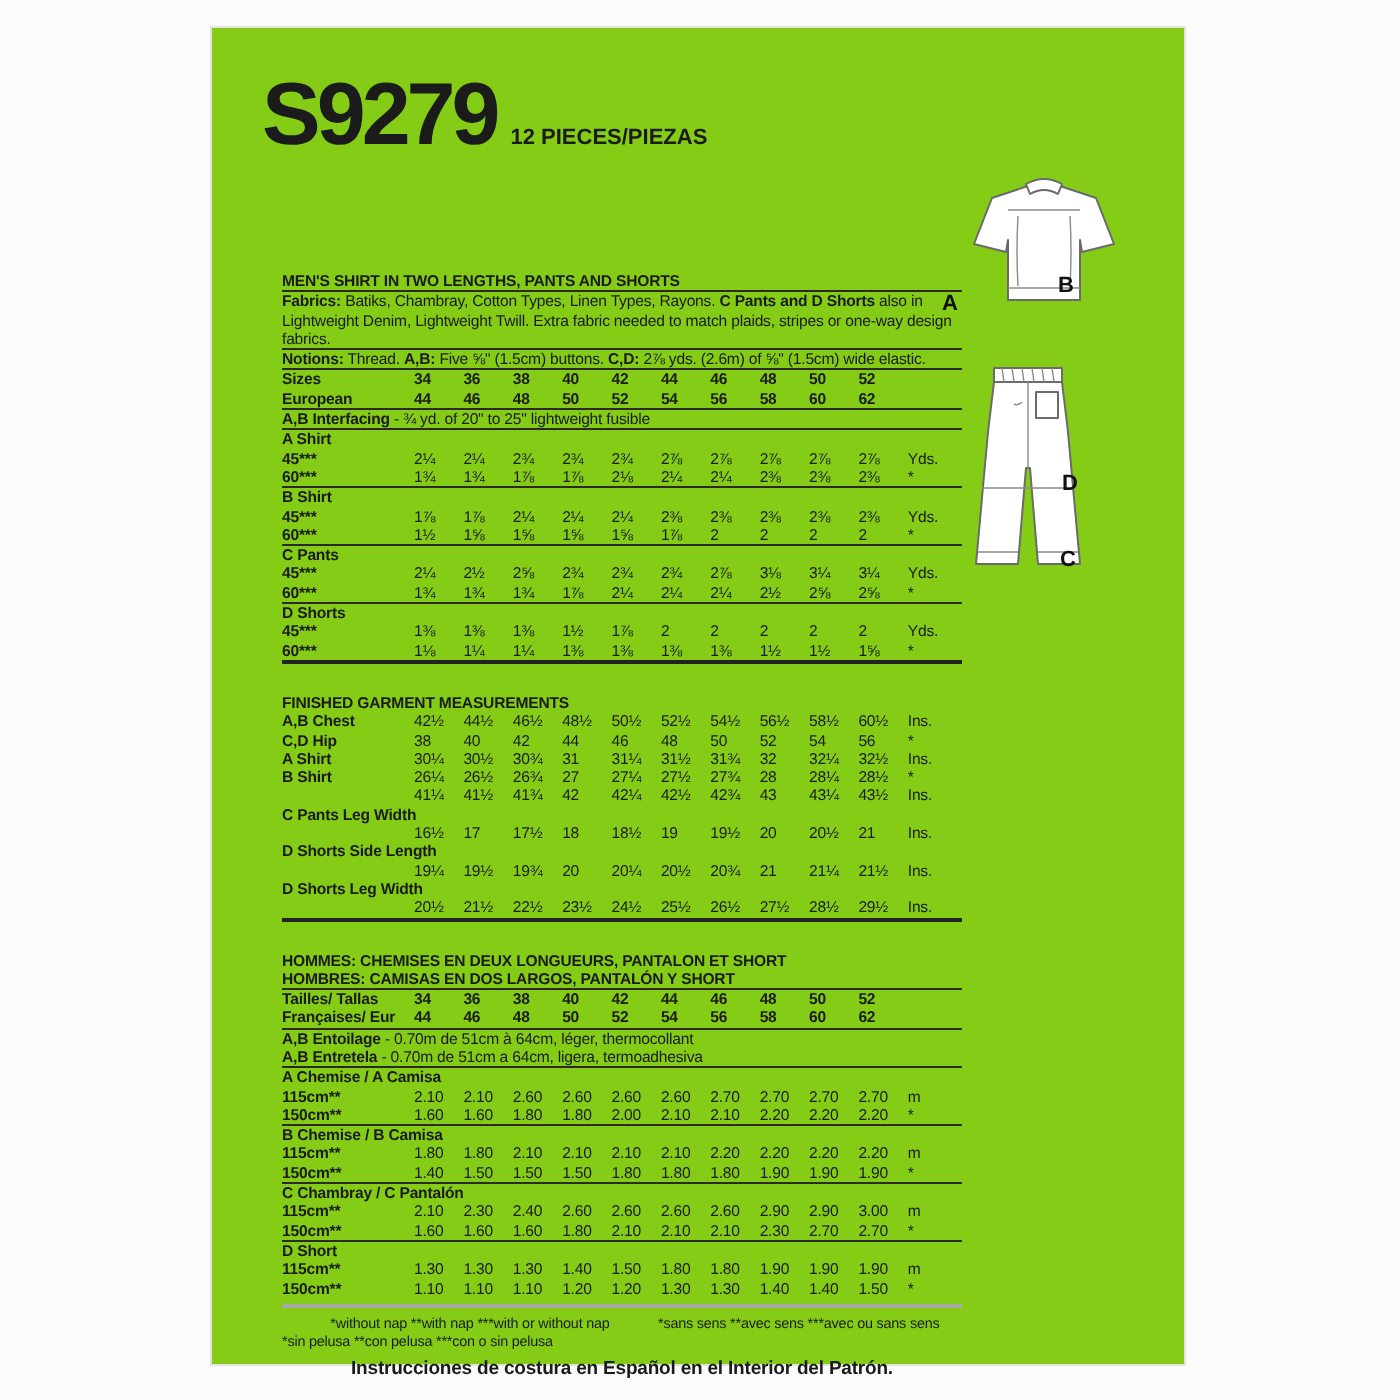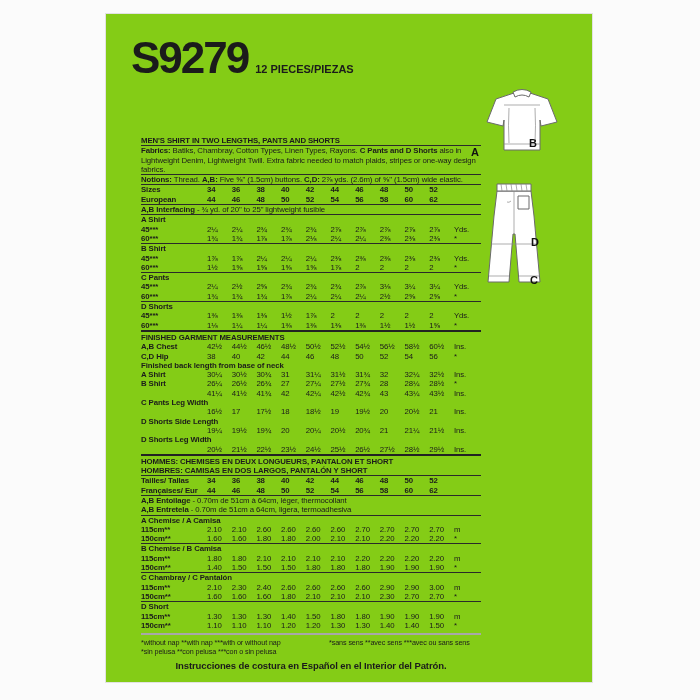--- a/index.html
+++ b/index.html
@@ -4,32 +4,32 @@
 <style>
   html,body{margin:0;padding:0;}
   body{width:700px;height:700px;background:#fbfbfb;font-family:"Liberation Sans",sans-serif;color:#1b1b1b;position:relative;overflow:hidden;}
   .card{position:absolute;left:105px;top:13px;width:488px;height:670px;background:#84cc16;border:1px solid #e2e2e2;box-sizing:border-box;}
   .titleblock{position:absolute;left:25px;top:22px;white-space:nowrap;}
   .sku{font-size:44px;font-weight:bold;letter-spacing:-2px;line-height:44px;}
   .pieces{font-size:11px;font-weight:bold;letter-spacing:0px;margin-left:7px;}
   .tablecol{position:absolute;left:35px;top:122px;width:340px;font-size:7.8px;line-height:9.3px;letter-spacing:-0.1px;}
   .trow{display:flex;align-items:baseline;}
   .trow.rule-thin{border-top:1px solid #2a2a2a;}
-  .trow.rule-thick{border-top:2px solid #222;padding-top:1px;}
+  .trow.rule-thick{border-top:2px solid #222;padding-top:15px;}
   .trow.k-band{display:block;}
   .lbl{width:66px;flex:none;font-weight:bold;}
   .val{width:24.7px;flex:none;}
   .val.b{font-weight:bold;}
   .unit{width:26px;flex:none;}
   .hd{font-weight:bold;}
   .bd{display:block;font-weight:bold;}
   .nt .b{font-weight:bold;}
   .footsep{border-top:2px solid #a8a8a8;margin-top:3px;padding-top:3px;font-size:7.2px;line-height:9px;}
   .footline1{display:flex;}
-  .fleft{width:188px;flex:none;}
+  .fleft{width:188px;flex:none;text-align:center;}
   .footer{font-weight:bold;font-size:9.5px;text-align:center;margin-top:5px;letter-spacing:-0.1px;}
   .figcol{position:absolute;left:365px;top:72px;width:120px;height:230px;}
   .figletter{position:absolute;font-size:11px;font-weight:bold;color:#111;}
   svg{position:absolute;}
   .ln{fill:#fff;stroke:#6b6b6b;stroke-width:1;stroke-linejoin:round;}
   .ln2{fill:none;stroke:#8a8a8a;stroke-width:0.7;}
 </style>
 </head>
 <body>
 
@@ -229,23 +229,20 @@
           <span class="val">42</span>
           <span class="val">44</span>
           <span class="val">46</span>
           <span class="val">48</span>
           <span class="val">50</span>
           <span class="val">52</span>
           <span class="val">54</span>
           <span class="val">56</span>
           <span class="unit">*</span>
         </div>
-        <div class="trow k-head">
-          <span class="hd">Finished back length from base of neck</span>
-        </div>
         <div class="trow k-vals">
           <span class="lbl">A Shirt</span>
           <span class="val">30¼</span>
           <span class="val">30½</span>
           <span class="val">30¾</span>
           <span class="val">31</span>
           <span class="val">31¼</span>
           <span class="val">31½</span>
           <span class="val">31¾</span>
           <span class="val">32</span>

